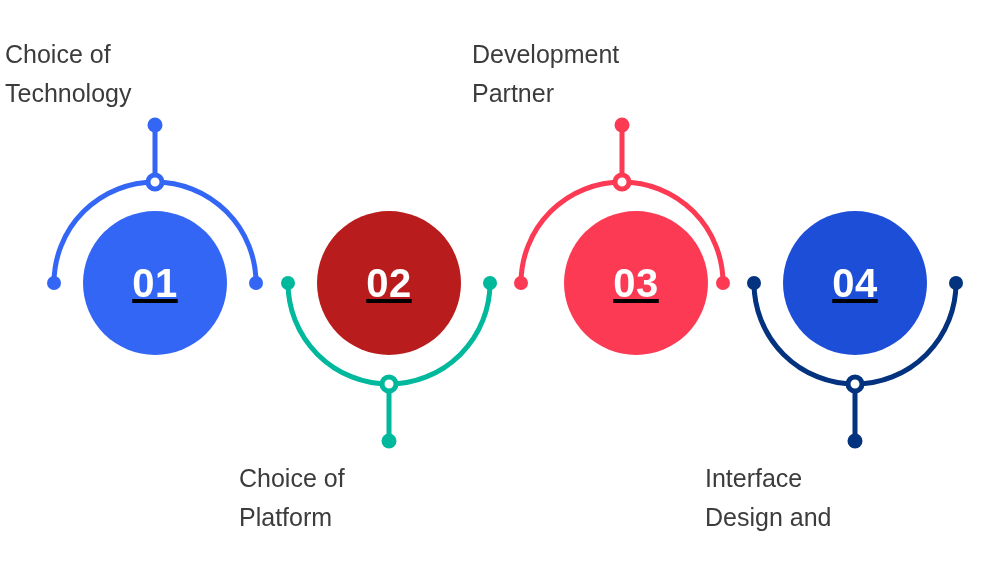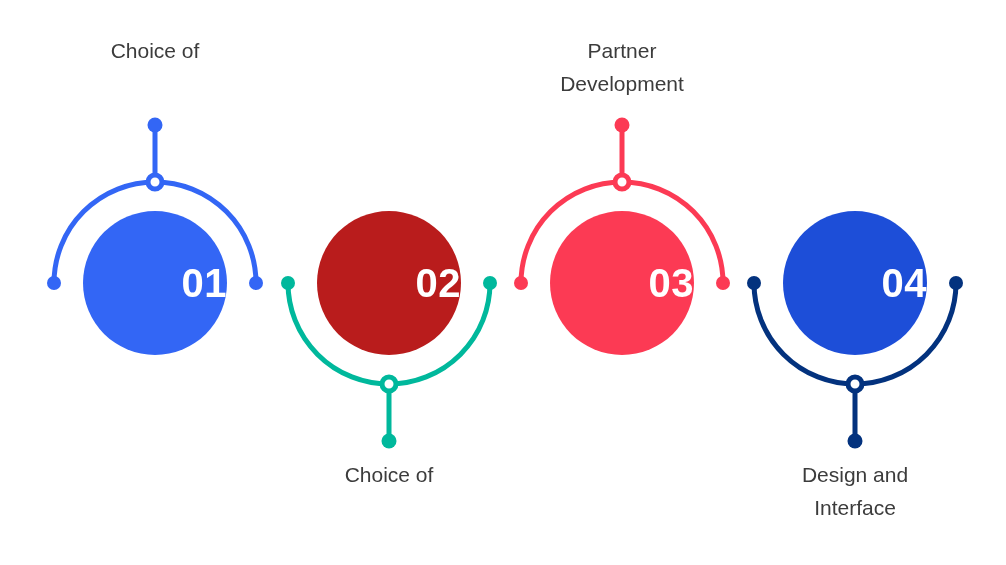--- a/index.html
+++ b/index.html
@@ -33,39 +33,40 @@
     height: 565px;
     overflow: visible;
   }
   .num-circle {
     position: absolute;
     width: 144px;
     height: 144px;
     border-radius: 50%;
     display: flex;
     align-items: center;
-    justify-content: flex-end;
+    justify-content: center;
     pointer-events: auto;
+    text-decoration: underline;
   }
   .num-label {
     color: #ffffff;
     font-family: "Liberation Sans", sans-serif;
     font-size: 40px;
     font-weight: bold;
     letter-spacing: 0.5px;
     line-height: 1;
     user-select: none;
   }
   .step-caption {
     position: absolute;
     width: 300px;
-    text-align: center;
+    text-align: left;
     color: #3c3c3c;
     font-family: "Liberation Sans", sans-serif;
-    font-size: 21px;
+    font-size: 25px;
     font-weight: normal;
     line-height: 1.55;
     pointer-events: auto;
   }
 </style>
 </head>
 <body>
 
 <div id="canvas">
 
@@ -76,65 +77,67 @@
         <circle cx="54" cy="283" r="7" fill="#3366f5"></circle>
         <circle cx="256" cy="283" r="7" fill="#3366f5"></circle>
         <circle cx="155" cy="125" r="7.5" fill="#3366f5"></circle>
         <circle cx="155" cy="182" r="7" fill="#ffffff" stroke="#3366f5" stroke-width="5"></circle>
       </svg>
       <div class="num-circle" style="left: 83px; top: 211px; background: rgb(51, 102, 245);">
         <span class="num-label">01</span>
       </div>
       <div class="step-caption" style="left: 5px; top: 35px;">
         <div>Choice of</div>
+        <div>Technology</div>
       </div>
     </div>
     <div class="step">
       <svg class="step-svg" viewBox="0 0 1006 565">
         <path d="M 288 283 A 101 101 0 0 0 490 283" fill="none" stroke="#00b89c" stroke-width="5" stroke-linecap="round"></path>
         <line x1="389" y1="384" x2="389" y2="441" stroke="#00b89c" stroke-width="5" stroke-linecap="round"></line>
         <circle cx="288" cy="283" r="7" fill="#00b89c"></circle>
         <circle cx="490" cy="283" r="7" fill="#00b89c"></circle>
         <circle cx="389" cy="441" r="7.5" fill="#00b89c"></circle>
         <circle cx="389" cy="384" r="7" fill="#ffffff" stroke="#00b89c" stroke-width="5"></circle>
       </svg>
       <div class="num-circle" style="left: 317px; top: 211px; background: #b91c1c;">
         <span class="num-label">02</span>
       </div>
       <div class="step-caption" style="left: 239px; top: 459px;">
         <div>Choice of</div>
+        <div>Platform</div>
       </div>
     </div>
     <div class="step">
       <svg class="step-svg" viewBox="0 0 1006 565">
         <path d="M 521 283 A 101 101 0 0 1 723 283" fill="none" stroke="#fc3a54" stroke-width="5" stroke-linecap="round"></path>
         <line x1="622" y1="182" x2="622" y2="125" stroke="#fc3a54" stroke-width="5" stroke-linecap="round"></line>
         <circle cx="521" cy="283" r="7" fill="#fc3a54"></circle>
         <circle cx="723" cy="283" r="7" fill="#fc3a54"></circle>
         <circle cx="622" cy="125" r="7.5" fill="#fc3a54"></circle>
         <circle cx="622" cy="182" r="7" fill="#ffffff" stroke="#fc3a54" stroke-width="5"></circle>
       </svg>
-      <div class="num-circle" style="left: 550px; top: 211px; background: rgb(252, 58, 84);">
+      <div class="num-circle" style="left: 564px; top: 211px; background: rgb(252, 58, 84);">
         <span class="num-label">03</span>
       </div>
       <div class="step-caption" style="left: 472px; top: 35px;">
+        <div>Development</div>
         <div>Partner</div>
-        <div>Development</div>
       </div>
     </div>
     <div class="step">
       <svg class="step-svg" viewBox="0 0 1006 565">
         <path d="M 754 283 A 101 101 0 0 0 956 283" fill="none" stroke="#03327e" stroke-width="5" stroke-linecap="round"></path>
         <line x1="855" y1="384" x2="855" y2="441" stroke="#03327e" stroke-width="5" stroke-linecap="round"></line>
         <circle cx="754" cy="283" r="7" fill="#03327e"></circle>
         <circle cx="956" cy="283" r="7" fill="#03327e"></circle>
         <circle cx="855" cy="441" r="7.5" fill="#03327e"></circle>
         <circle cx="855" cy="384" r="7" fill="#ffffff" stroke="#03327e" stroke-width="5"></circle>
       </svg>
       <div class="num-circle" style="left: 783px; top: 211px; background: #1d4ed8;">
         <span class="num-label">04</span>
       </div>
       <div class="step-caption" style="left: 705px; top: 459px;">
+        <div>Interface</div>
         <div>Design and</div>
-        <div>Interface</div>
       </div>
     </div>
   </div>
 
 </body></html>

